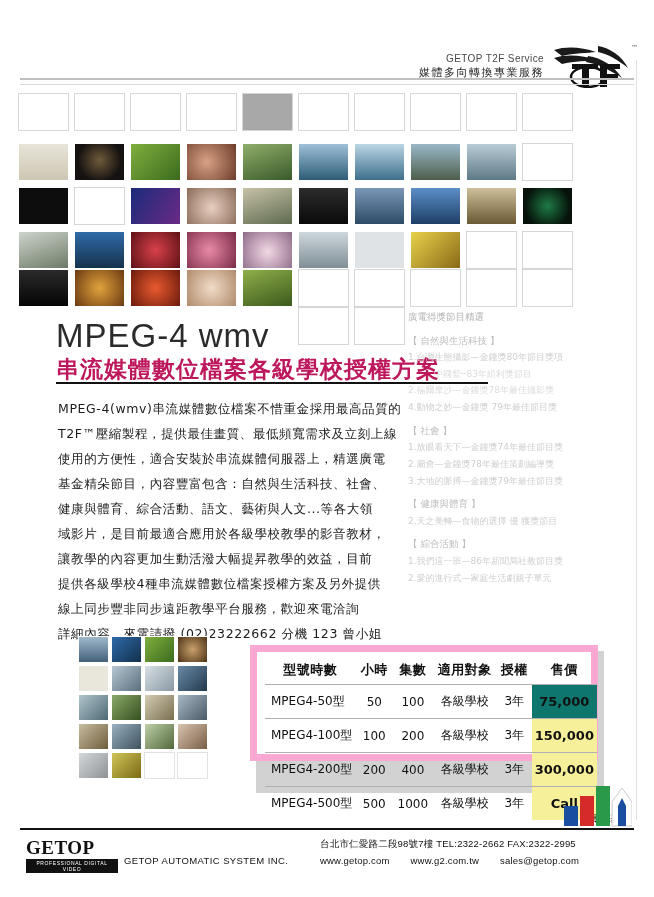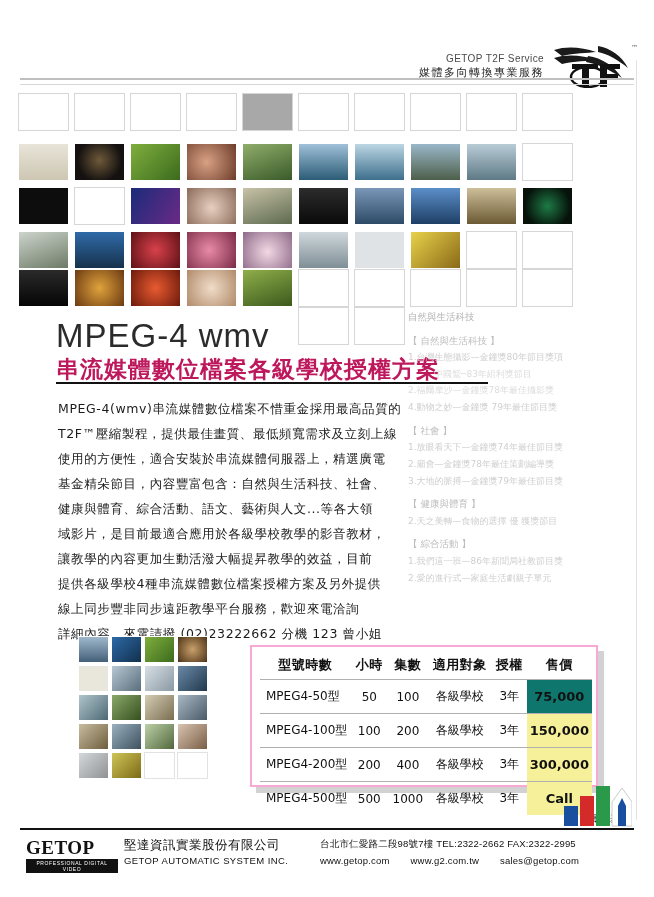--- a/index.html
+++ b/index.html
@@ -180,22 +180,22 @@
     border: 1px solid #ffffff;
     overflow: hidden;
   }
 
   
   .pricebox {
     position: absolute;
     left: 250px;
     top: 645px;
     width: 348px;
-    height: 142px;
-    border: 2px solid #f9a8d4;
+    height: 116px;
+    border: 7px solid #f9a8d4;
     background: #fff;
   }
   .pricebox-shadow {
     position: absolute;
     left: 256px;
     top: 651px;
     width: 348px;
     height: 142px;
     background: #d2d2d2;
   }
@@ -509,21 +509,21 @@
     <p>基金精朵節目，內容豐富包含：自然與生活科技、社會、</p>
     <p>健康與體育、綜合活動、語文、藝術與人文...等各大領</p>
     <p>域影片，是目前最適合應用於各級學校教學的影音教材，</p>
     <p>讓教學的內容更加生動活潑大幅提昇教學的效益，目前</p>
     <p>提供各級學校4種串流媒體數位檔案授權方案及另外提供</p>
     <p>線上同步豐非同步遠距教學平台服務，歡迎來電洽詢</p>
     <p>詳細內容。來電請撥  (02)23222662 分機 123 曾小姐</p>
   </div>
 
   <div class="awards">
-    <div class="hd">自然與生活科技</div>
+    <div class="hd">廣電得獎節目精選</div>
 
     <div class="grp">【 自然與生活科技 】</div>
     <div class="it">1.台灣生態攝影—金鐘獎80年節目獎項</div>
     <div class="it fade" style="padding-left:26px;">中國鷲─83年組利獎節目</div>
     <div class="it fade">2.福爾摩沙—金鐘獎78年最佳攝影獎</div>
     <div class="it">4.動物之妙—金鐘獎 79年最佳節目獎</div>
 
     <div class="grp">【 社會 】</div>
     <div class="it">1.放眼看天下—金鐘獎74年最佳節目獎</div>
     <div class="it">2.廟會—金鐘獎78年最佳策劃編導獎</div>
@@ -626,21 +626,20 @@
       <path d="M56 44 L56 24 L60 16 L64 24 L64 44 Z" fill="#1a4fa0"></path>
     </svg>
   </div>
 
   <div class="footer-rule-top"></div>
   <div class="footer">
     <div class="getop-logo">
       <div class="getop-word">GETOP</div>
       <div class="getop-bar">PROFESSIONAL DIGITAL VIDEO</div>
     </div>
-    <div class="co-cn">堅達資訊實業股份有限公司</div>
     <div class="co-en">GETOP AUTOMATIC SYSTEM INC.</div>
     <div class="addr">台北市仁愛路二段98號7樓 TEL:2322-2662 FAX:2322-2995</div>
     <div class="urls">
       <span>www.getop.com</span>
       <span>www.g2.com.tw</span>
       <span>sales@getop.com</span>
     </div>
   </div>
 
 </div>

